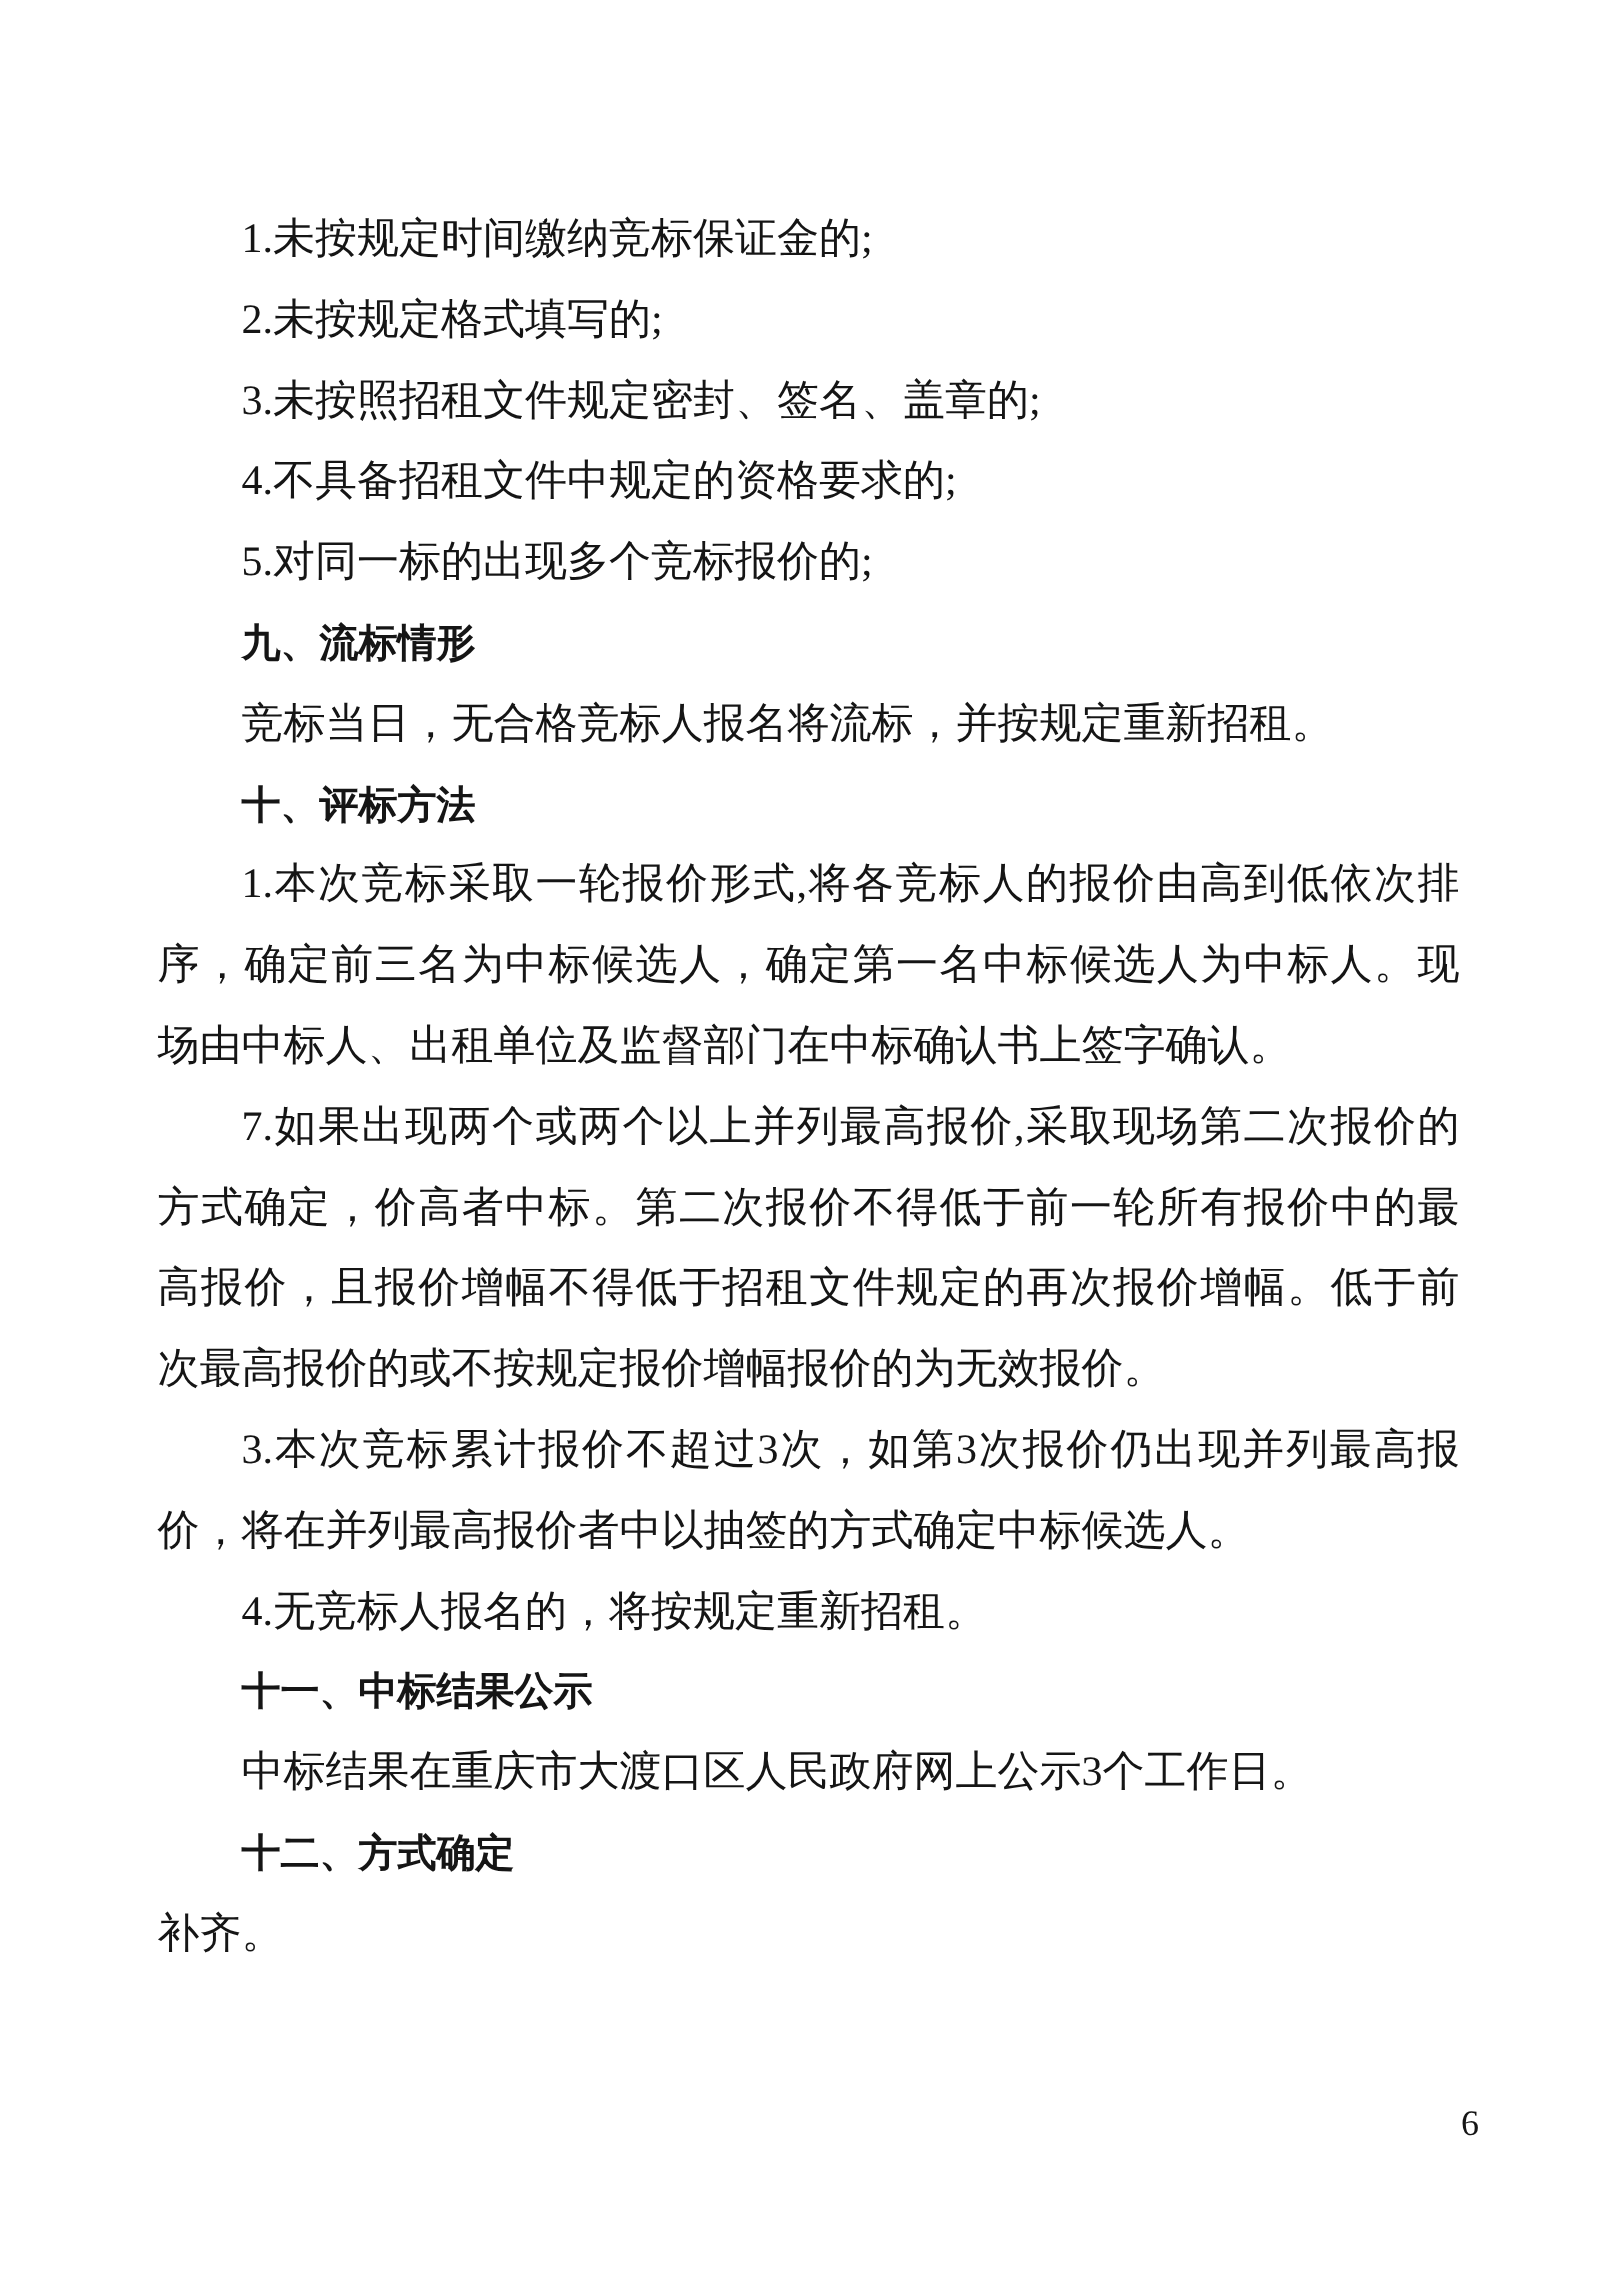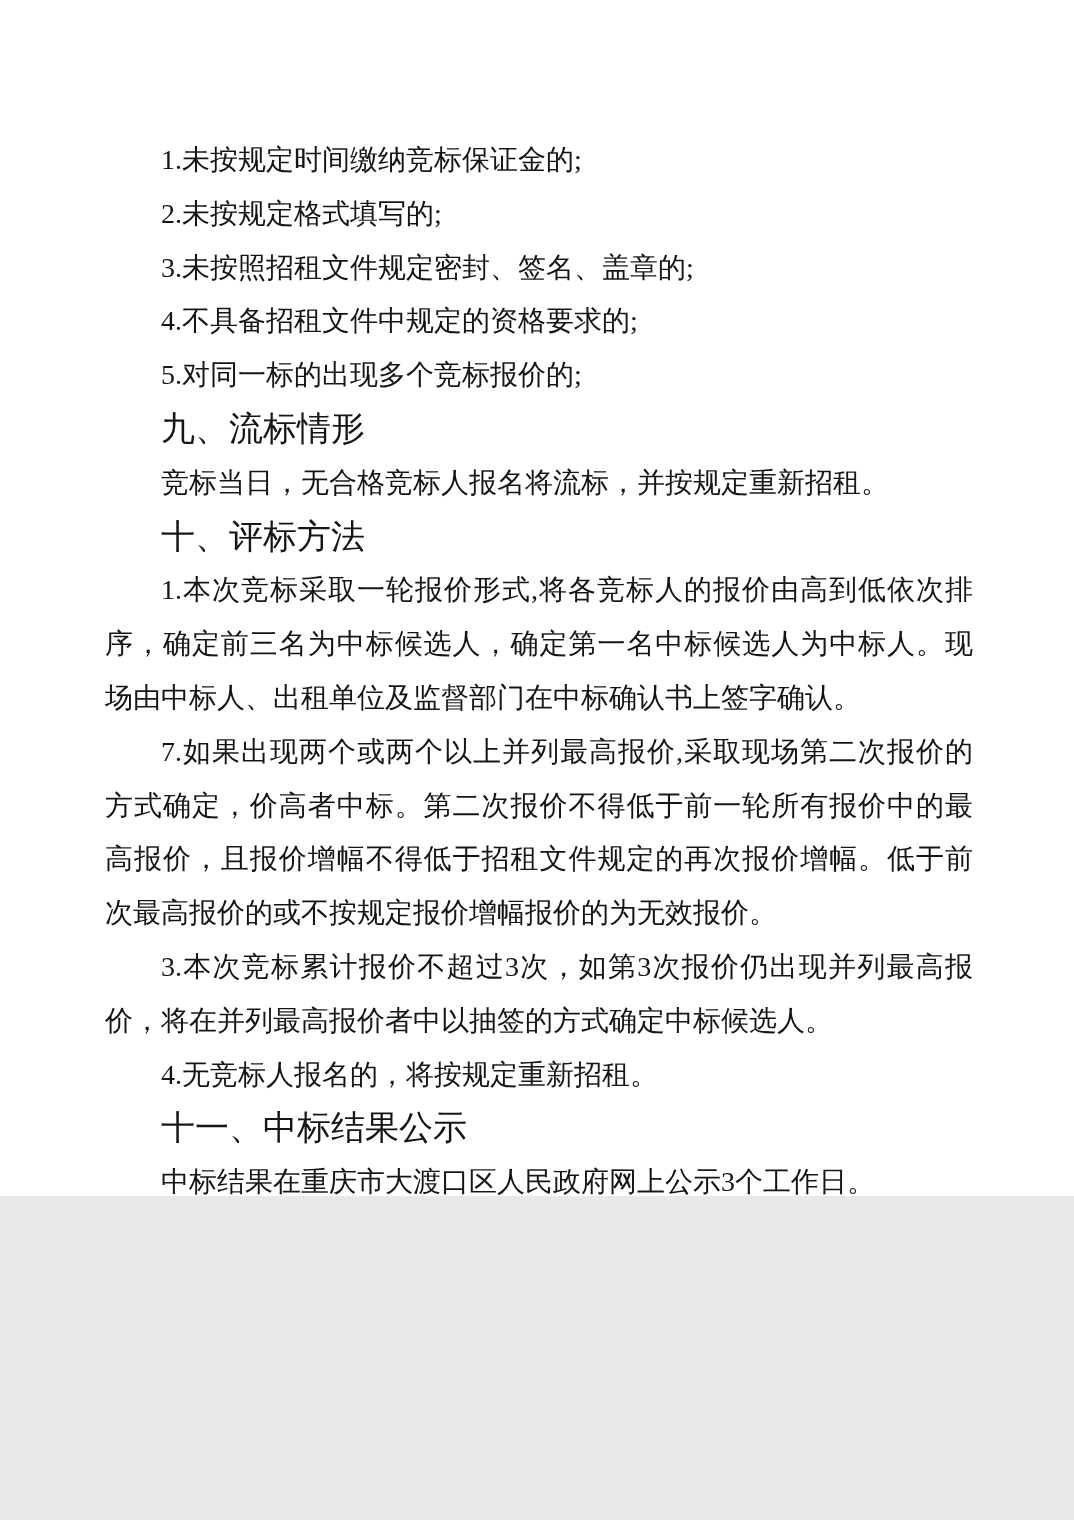--- a/index.html
+++ b/index.html
@@ -3,21 +3,21 @@
 <meta charset="utf-8">
 <style>
   html, body {
     margin: 0;
     padding: 0;
     background: #e8e8e8;
   }
   .page {
     position: relative;
     width: 1074px;
-    height: 1196px;
+    height: 1520px;
     background: #ffffff;
     overflow: hidden;
     font-family: "Liberation Serif", "DejaVu Serif", serif;
     color: #151515;
   }
   .doc {
     position: absolute;
     left: 105px;
     top: 133px;
     width: 868px;
@@ -34,22 +34,22 @@
     padding-left: 56px;
   }
   .line.justify {
     white-space: normal;
     text-align: justify;
     text-align-last: justify;
     letter-spacing: 0;
   }
   .line.heading {
     font-family: "Liberation Sans", "DejaVu Sans", sans-serif;
-    font-weight: 400;
-    font-size: 34px;
+    font-weight: 700;
+    font-size: 26px;
   }
   .page-number {
     position: absolute;
     left: 960px;
     top: 1396px;
     width: 40px;
     text-align: center;
     font-size: 24px;
     line-height: 40px;
     color: #151515;

